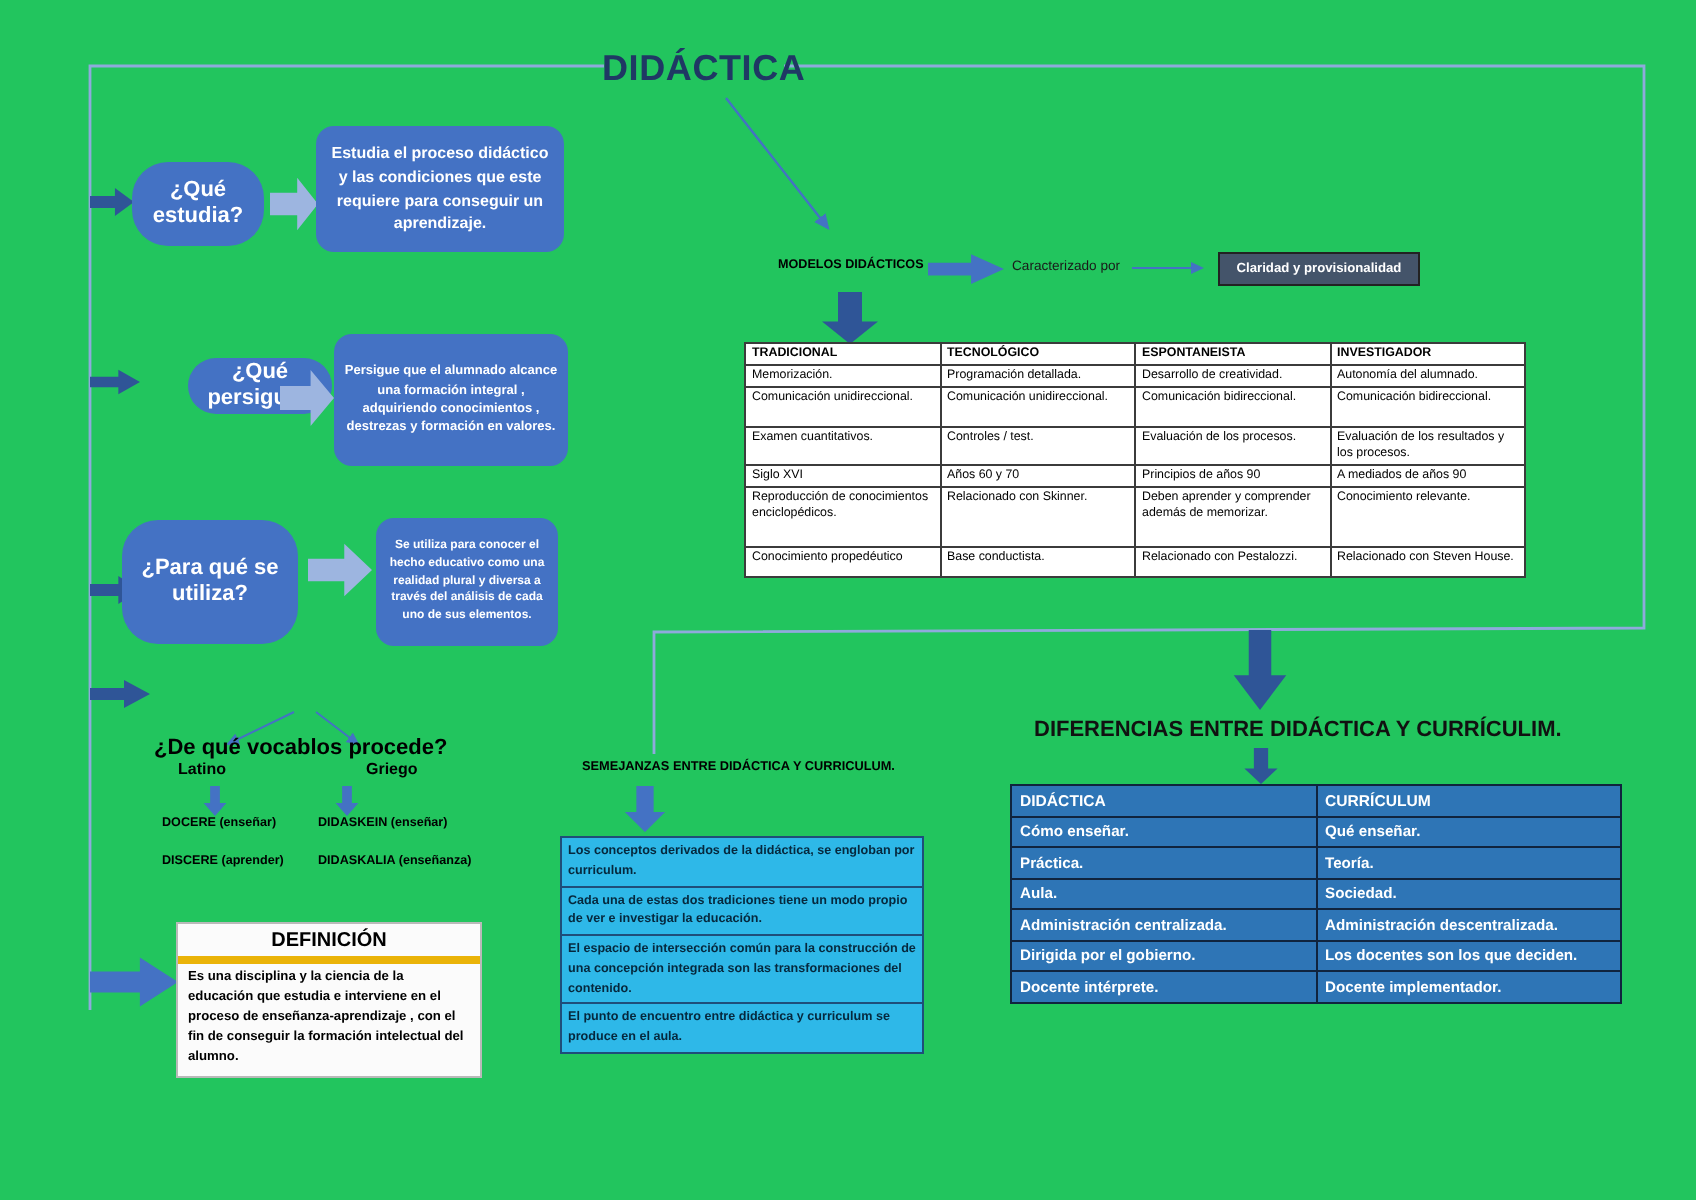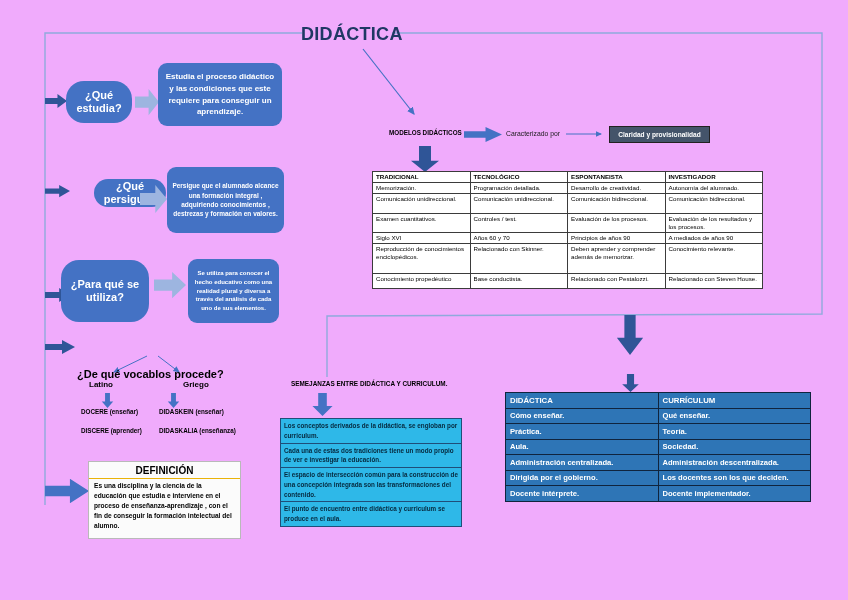--- a/index.html
+++ b/index.html
@@ -1,17 +1,17 @@
 <!DOCTYPE html>
 <html><head>
 <meta charset="utf-8">
 <style>
   html,body{margin:0;padding:0;background:#ffffff;}
   .canvas{
-    position:relative;width:848px;height:600px;background:#f0abfc;overflow:hidden;
+    position:relative;width:848px;height:600px;background:#22c55e;overflow:hidden;
     font-family:"Liberation Sans",sans-serif;color:#000;
   }
   .abs{position:absolute;box-sizing:border-box;}
   svg.connectors{position:absolute;left:0;top:0;width:848px;height:600px;pointer-events:none;}
 
   .title{font-size:18px;font-weight:700;color:#1F3864;letter-spacing:.3px;}
 
   .qbox{
     background:#4472C4;border-radius:18px;color:#fff;font-weight:700;
     display:flex;align-items:center;justify-content:center;text-align:center;
@@ -37,21 +37,21 @@
     background:#44546A;color:#fff;font-size:6.6px;font-weight:600;
     display:flex;align-items:center;justify-content:center;text-align:center;
     border:1px solid #222;
   }
 
   .vocab-head{font-size:11px;font-weight:700;}
   .vocab-sub{font-size:8px;font-weight:700;}
   .term-list .term{font-size:6.3px;font-weight:600;margin-bottom:11.5px;white-space:nowrap;}
 
   .defbox{background:#fbfbfb;border:1px solid #b9b9b9;}
-  .defbox .def-title{font-size:10px;font-weight:700;text-align:center;padding:3px 0 2px;border-bottom:1px solid #eab308;}
+  .defbox .def-title{font-size:10px;font-weight:700;text-align:center;padding:3px 0 2px;border-bottom:4px solid #eab308;}
   .defbox .def-text{font-size:6.6px;font-weight:700;line-height:1.5;padding:2px 5px;}
 
   table{border-collapse:collapse;table-layout:fixed;width:100%;}
 
   .mtable{background:#fff;}
   .mtable th,.mtable td{
     border:1px solid #3b3b3b;font-size:6.2px;vertical-align:top;
     padding:1px 3px;line-height:1.3;text-align:left;overflow:hidden;
   }
   .mtable th{font-weight:700;height:8px;}
@@ -252,20 +252,21 @@
       <div class="sem-item">Cada una de estas dos tradiciones tiene un modo propio de ver e investigar la educación.</div>
       <div class="sem-item">El espacio de intersección común para la construcción de una concepción integrada son las transformaciones del contenido.</div>
       <div class="sem-item">El punto de encuentro entre didáctica y curriculum se produce en el aula.</div>
     </div>
 
   <div class="abs arrow" style="left:615px;top:315px;width:30px;height:40px;">
       <svg viewBox="0 0 16 30" preserveAspectRatio="none">
         <polygon class="fill-dark" points="5,0 11,0 11,17 15,17 8,30 1,17 5,17"></polygon>
       </svg>
     </div>
+  <div class="abs dif-head" style="left:517px;top:359px;">DIFERENCIAS ENTRE DIDÁCTICA Y CURRÍCULIM.</div>
   <div class="abs arrow" style="left:621px;top:374px;width:19px;height:18px;">
       <svg viewBox="0 0 16 30" preserveAspectRatio="none">
         <polygon class="fill-dark" points="5,0 11,0 11,17 15,17 8,30 1,17 5,17"></polygon>
       </svg>
     </div>
   <table class="abs dtable" style="left:505px;top:392px;width:306px;">
     <thead>
         <tr>
           <th>DIDÁCTICA</th>
           <th>CURRÍCULUM</th>

